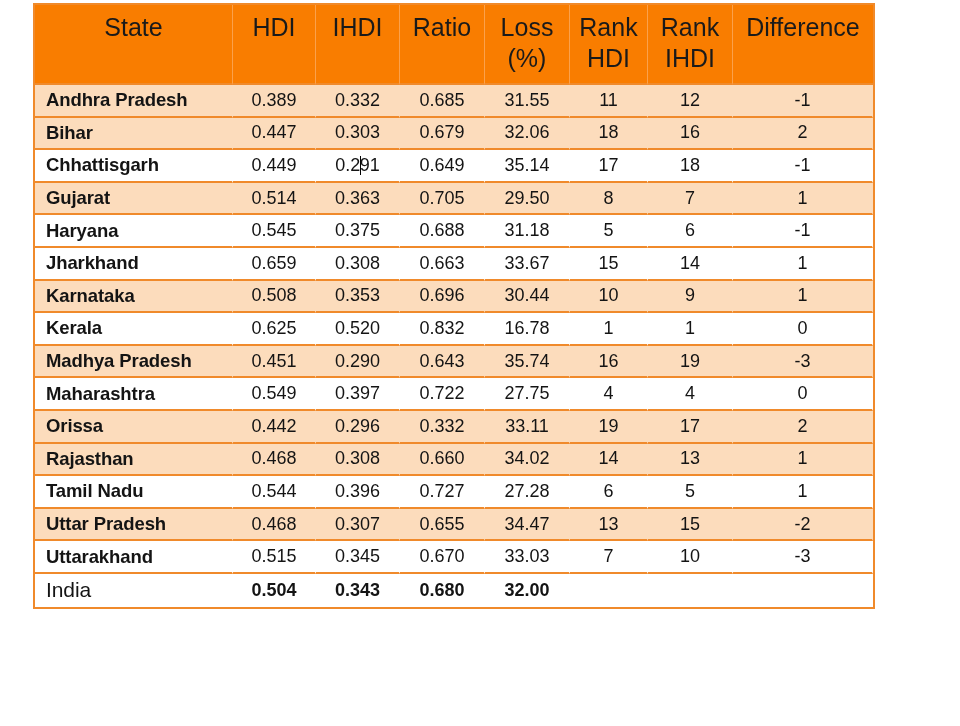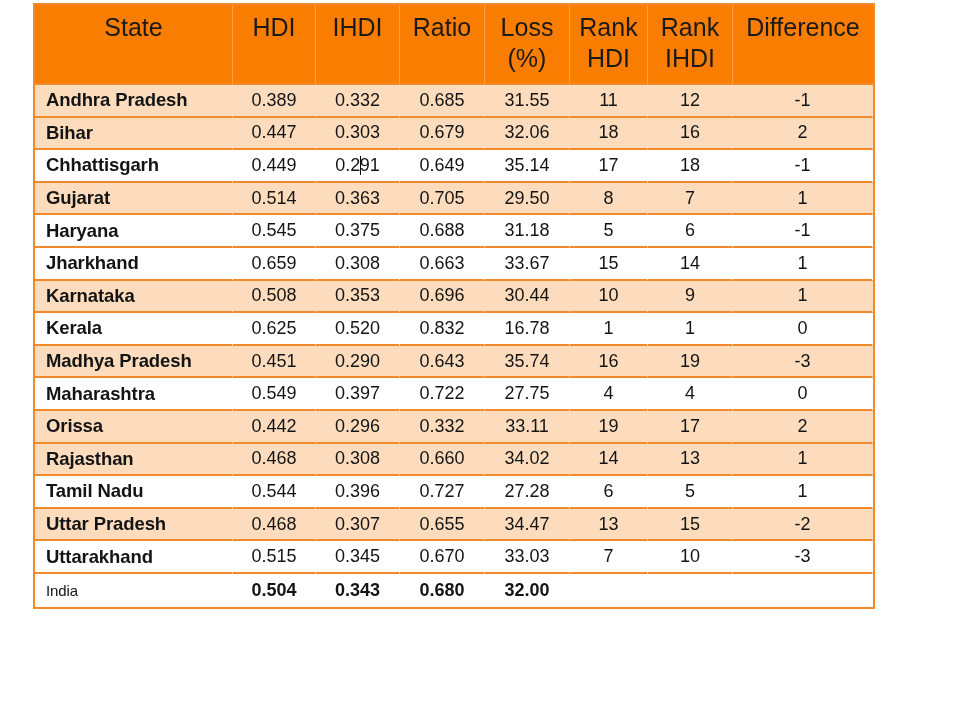--- a/index.html
+++ b/index.html
@@ -73,21 +73,21 @@
     font-weight: bold;
     padding-left: 11px;
     font-size: 18.5px;
     letter-spacing: -0.1px;
   }
   td.c-num { text-align: center; }
 
   
   tr.total-row td.c-state {
     font-weight: normal;
-    font-size: 15px;
+    font-size: 21px;
   }
   tr.total-row td.c-num { font-weight: bold; }
 
   
   td.has-caret { position: relative; }
   .caret-text { position: relative; display: inline-block; }
   .caret {
     display: inline-block;
     width: 0;
     border-left: 1.6px solid #000;

